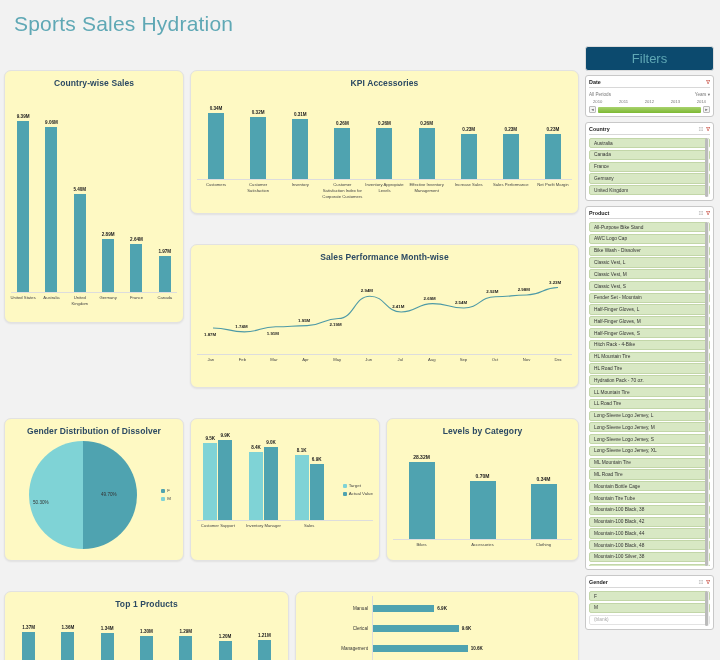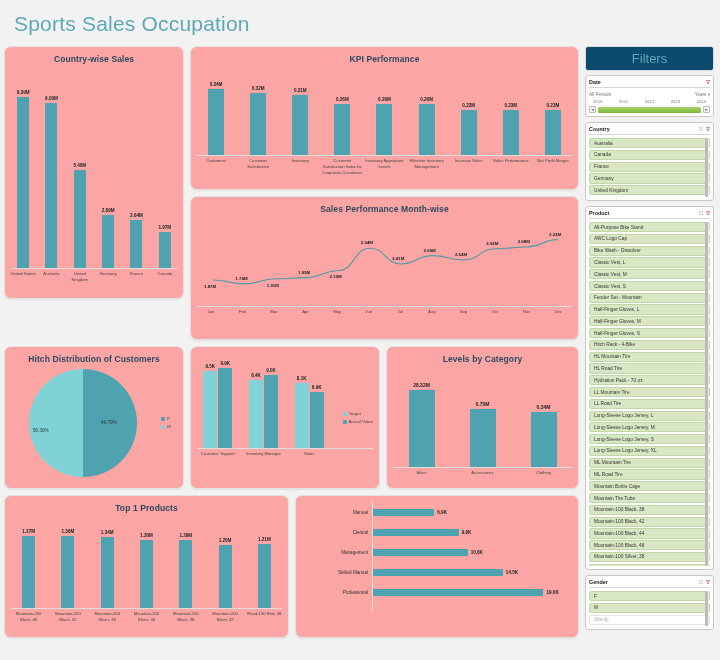--- a/index.html
+++ b/index.html
@@ -11,23 +11,23 @@
   }
   .page-title {
     font-size: 21px; color: #5fa8b5; font-weight: 400;
     padding: 12px 0 10px 14px; letter-spacing: .2px;
   }
   .dash { display: flex; padding: 0 6px 0 4px; gap: 6px; }
   .left-col { width: 575px; }
   .right-col { width: 133px; }
   .row { display: flex; gap: 6px; margin-bottom: 6px; }
   .card {
-    background: #fca5a5; border: 1px solid #e2e2e2; border-radius: 7px;
+    background: #fef9c3; border: 1px solid #e2e2e2; border-radius: 7px;
     box-shadow: 0 1px 2px rgba(0,0,0,.07);
-    position: relative; overflow: hidden;
+    position: relative; overflow: hidden; margin-top: 24px;
   }
   .card-title {
     text-align: center; font-size: 8.5px; font-weight: bold;
     color: #2c4a63; padding-top: 7px; letter-spacing: .1px;
   }
   .plot { position: relative; width: 100%; }
   .bars { display: flex; align-items: flex-end; justify-content: space-around;
           height: 100%; padding: 0 4px; }
   .bar-wrap { display: flex; flex-direction: column; align-items: center;
               justify-content: flex-end; height: 100%; flex: 1; }
@@ -72,21 +72,21 @@
                background:#eee; border-radius:2px; }
   .scrollthumb { position:absolute; right:1px; width:3px; background:#bbb;
                  border-radius:2px; }
   .legend { position:absolute; font-size:4.4px; color:#444; }
   .lg-item { display:flex; align-items:center; gap:2px; margin-bottom:3px; }
   .lg-sw { width:4px; height:4px; border-radius:1px; }
 </style>
 </head>
 <body>
 
-<div class="page-title">Sports Sales Occupation</div>
+<div class="page-title">Sports Sales Hydration</div>
 
 <div class="dash">
 
   <div class="left-col">
 
     <div class="row">
       <div class="card" style="width:180px;height:253px;">
         <div class="card-title">Country-wise Sales</div>
         <div class="plot" id="p-country" style="height:200px;margin-top:4px;">
             <div class="bars">
@@ -121,21 +121,21 @@
             <div class="cat">United States</div>
             <div class="cat">Australia</div>
             <div class="cat">United Kingdom</div>
             <div class="cat">Germany</div>
             <div class="cat">France</div>
             <div class="cat">Canada</div>
           </div>
       </div>
 
       <div class="card" style="width:389px;height:144px;">
-        <div class="card-title">KPI Performance</div>
+        <div class="card-title">KPI Accessories</div>
         <div class="plot" id="p-kpi" style="height:88px;margin-top:3px;">
             <div class="bars">
               <div class="bar-wrap">
                 <div class="bar-lab">0.34M</div>
                 <div class="bar" style="height: 66.2105px; width: 16px;"></div>
               </div>
               <div class="bar-wrap">
                 <div class="bar-lab">0.32M</div>
                 <div class="bar" style="height: 62.3158px; width: 16px;"></div>
               </div>
@@ -203,21 +203,21 @@
             <div class="cat">Sep</div>
             <div class="cat">Oct</div>
             <div class="cat">Nov</div>
             <div class="cat">Dec</div>
           </div>
       </div>
     </div>
 
     <div class="row">
       <div class="card" style="width:180px;height:143px;">
-        <div class="card-title">Hitch Distribution of Customers</div>
+        <div class="card-title">Gender Distribution of Dissolver</div>
         <div style="position:relative;height:116px;">
           <svg width="180" height="116" viewBox="0 0 180 116">
             <path d="M78 59 L78 5 A54 54 0 0 0 78 113 Z" fill="#7fd3d6"></path>
             <path d="M78 59 L78 5 A54 54 0 0 1 78 113 Z" fill="#4fa3b0"></path>
           </svg>
           <div style="position:absolute;left:28px;top:64px;font-size:4.6px;color:#333;">50.30%</div>
           <div style="position:absolute;left:96px;top:56px;font-size:4.6px;color:#333;">49.70%</div>
           <div class="legend" style="right:12px;top:52px;">
             <div class="lg-item">
               <span class="lg-sw" style="background:#4fa3b0"></span>

